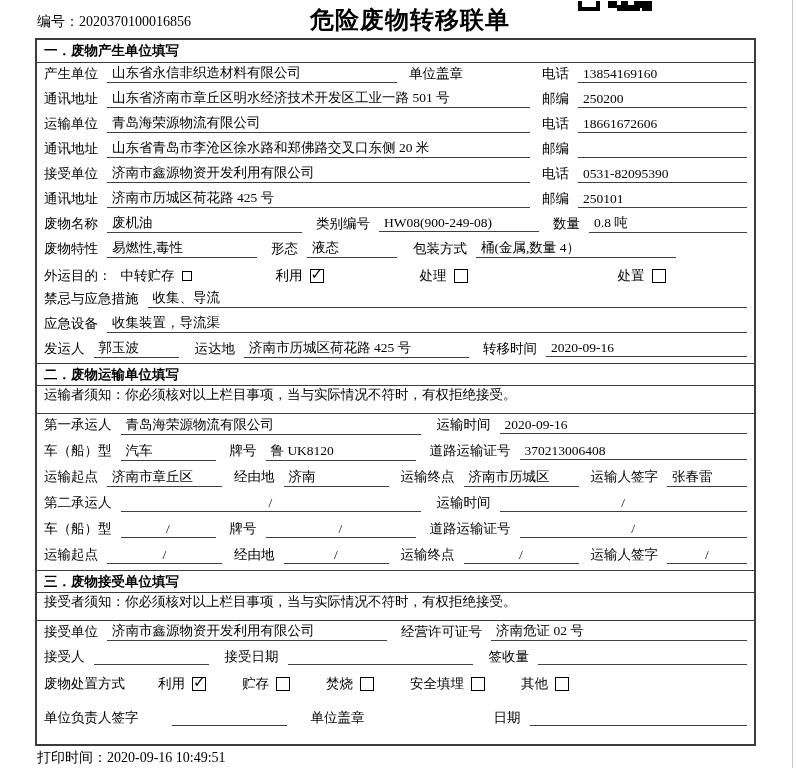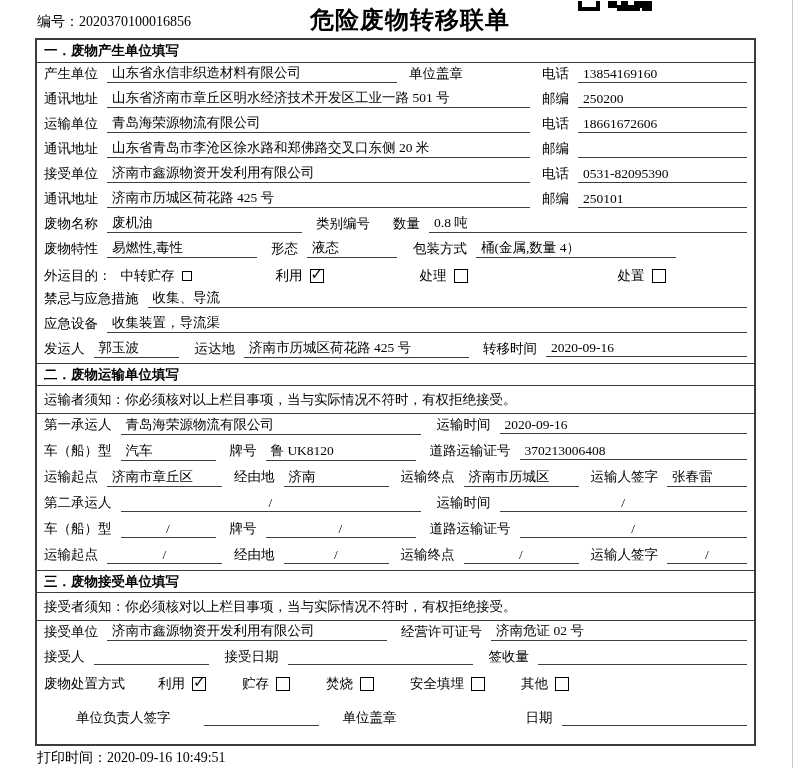--- a/index.html
+++ b/index.html
@@ -15,25 +15,25 @@
   .ptime{position:absolute;left:37px;top:749px;font-size:14px;white-space:nowrap;}
 
   .formbox{
     position:absolute;left:35px;top:38px;width:721px;height:708px;
     border:2px solid #3c3c3c;box-sizing:border-box;
     display:flex;flex-direction:column;
   }
   .sec-h{flex:0 0 23px;display:flex;align-items:center;padding:0 7px;
     font-weight:bold;border-bottom:1.6px solid #3c3c3c;box-sizing:border-box;}
   .sec-h.topline{border-top:1.6px solid #3c3c3c;}
-  .notice{flex:0 0 28px;display:flex;align-items:center;padding:0 7px;
+  .notice{flex:0 0 28px;display:flex;align-items:flex-start;padding:0 7px;
     border-bottom:1.6px solid #3c3c3c;box-sizing:border-box;white-space:nowrap;}
   .row{flex:0 0 25px;display:flex;align-items:center;padding:0 7px 4px 7px;box-sizing:border-box;}
   .row.h26{flex:0 0 26px;}
-  .row.grow-last{flex:1 0 23px;margin-left:32px;}
+  .row.grow-last{flex:1 0 23px;}
   .row.mid{align-items:center;padding-bottom:0;}
   .l{white-space:nowrap;margin-right:9px;flex:0 0 auto;}
   .v{border-bottom:1px solid #3f3f3f;padding:0 5px;white-space:nowrap;min-height:16px;box-sizing:border-box;flex:0 0 auto;overflow:hidden;}
   .v.grow{flex:1 1 auto;}
   .v.slash{text-align:center;}
   .sp{flex:1 1 auto;}
   .rcol{flex:0 0 205px;display:flex;align-items:flex-end;margin-left:12px;}
   .rcol .l{margin-right:9px;}
   .rcol .v{flex:1 1 auto;}
   .w85{width:85px;}.w90{width:90px;}.w95{width:95px;}.w105{width:105px;}
@@ -126,20 +126,21 @@
     <span class="rcol">
       <span class="l">邮编</span>
       <span class="v">250101</span>
     </span>
   </div>
 
   <div class="row">
     <span class="l">废物名称</span>
     <span class="v w195">废机油</span>
     <span class="l ml14">类别编号</span>
+    <span class="v w160">HW08(900-249-08)</span>
     <span class="l ml14">数量</span>
     <span class="v grow">0.8 吨</span>
   </div>
 
   <div class="row">
     <span class="l">废物特性</span>
     <span class="v w150">易燃性,毒性</span>
     <span class="l ml14">形态</span>
     <span class="v w90">液态</span>
     <span class="l ml16">包装方式</span>

